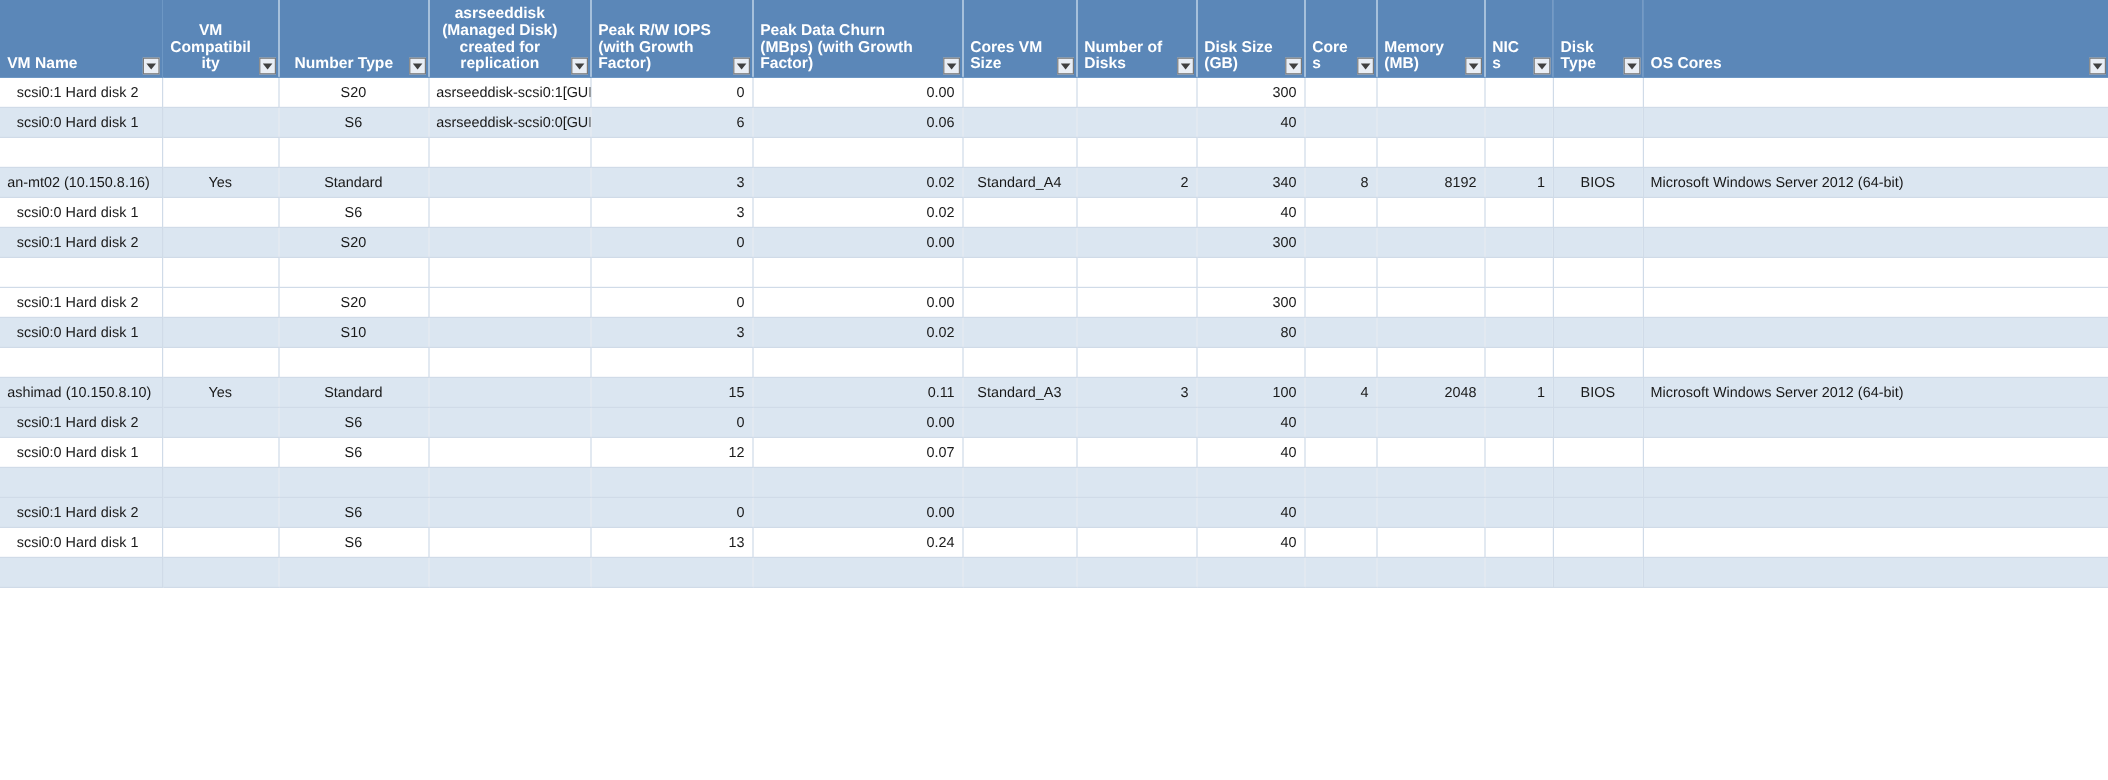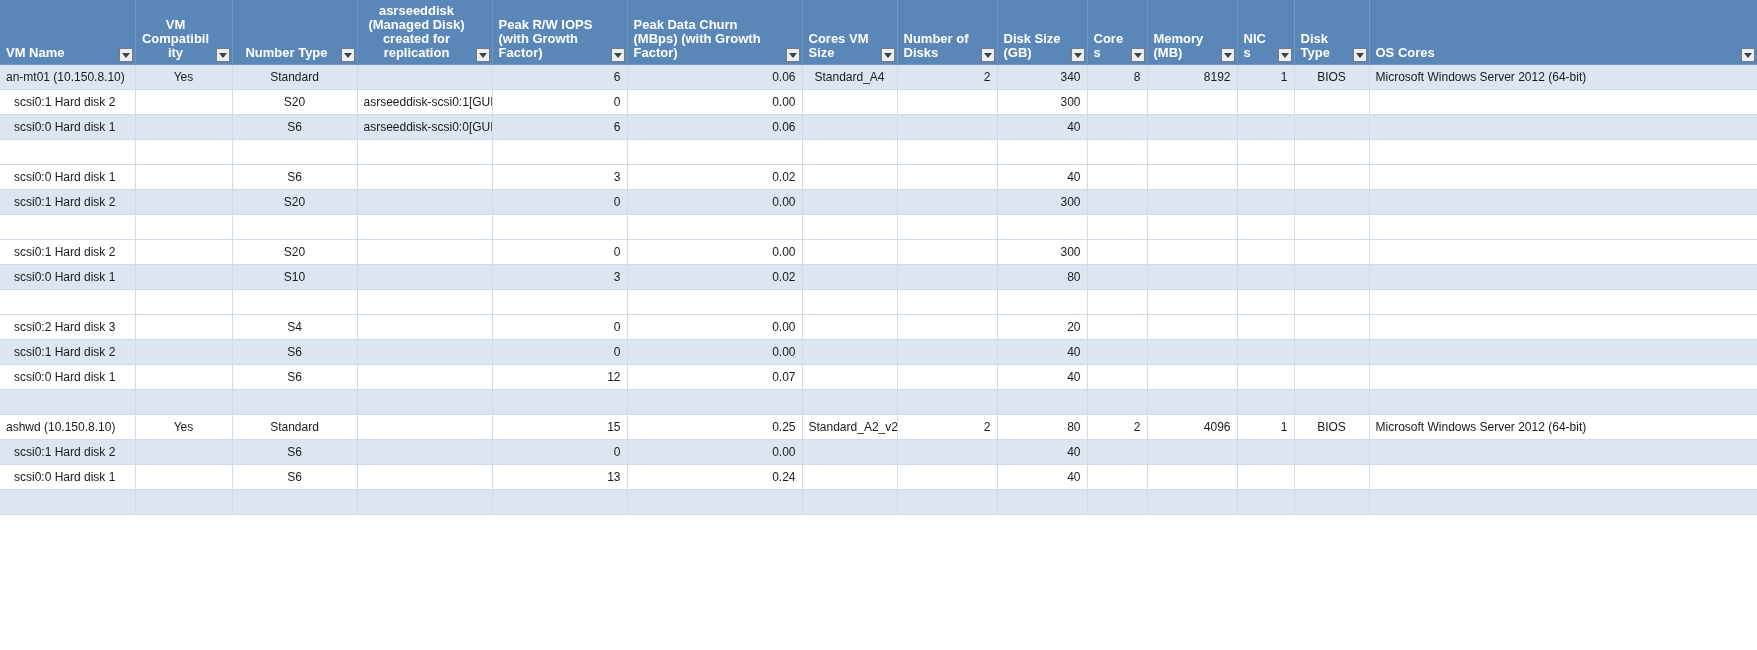--- a/index.html
+++ b/index.html
@@ -196,157 +196,157 @@
           <span class="lbl">OS Cores</span>
           <span class="filter">
             <svg width="12" height="12" viewBox="0 0 12 12">
               <polygon points="2,4 10,4 6,9" fill="#404040"></polygon>
             </svg>
           </span>
         </th>
       </tr>
   </thead>
   <tbody id="body">
-      <tr class="alt">
-        <td class="">an-mt01 (10.150.8.10)</td>
+      <tr class="norm">
+        <td class="indent">scsi0:1 Hard disk 2</td>
+        <td class="c"></td>
+        <td class="c">S20</td>
+        <td class="c">asrseeddisk-scsi0:1[GUID]</td>
+        <td class="r">0</td>
+        <td class="r">0.00</td>
+        <td class="c"></td>
+        <td class="r"></td>
+        <td class="r">300</td>
+        <td class="r"></td>
+        <td class="r"></td>
+        <td class="r"></td>
+        <td class="c"></td>
+        <td class=""></td>
+      </tr>
+      <tr class="alt">
+        <td class="indent">scsi0:0 Hard disk 1</td>
+        <td class="c"></td>
+        <td class="c">S6</td>
+        <td class="c">asrseeddisk-scsi0:0[GUID]</td>
+        <td class="r">6</td>
+        <td class="r">0.06</td>
+        <td class="c"></td>
+        <td class="r"></td>
+        <td class="r">40</td>
+        <td class="r"></td>
+        <td class="r"></td>
+        <td class="r"></td>
+        <td class="c"></td>
+        <td class=""></td>
+      </tr>
+      <tr class="norm">
+        <td class=""></td>
+        <td class="c"></td>
+        <td class="c"></td>
+        <td class="c"></td>
+        <td class="r"></td>
+        <td class="r"></td>
+        <td class="c"></td>
+        <td class="r"></td>
+        <td class="r"></td>
+        <td class="r"></td>
+        <td class="r"></td>
+        <td class="r"></td>
+        <td class="c"></td>
+        <td class=""></td>
+      </tr>
+      <tr class="alt">
+        <td class="">an-mt02 (10.150.8.16)</td>
         <td class="c">Yes</td>
         <td class="c">Standard</td>
         <td class="c"></td>
-        <td class="r">6</td>
-        <td class="r">0.06</td>
+        <td class="r">3</td>
+        <td class="r">0.02</td>
         <td class="c">Standard_A4</td>
         <td class="r">2</td>
         <td class="r">340</td>
         <td class="r">8</td>
         <td class="r">8192</td>
         <td class="r">1</td>
         <td class="c">BIOS</td>
         <td class="">Microsoft Windows Server 2012 (64-bit)</td>
       </tr>
       <tr class="norm">
+        <td class="indent">scsi0:0 Hard disk 1</td>
+        <td class="c"></td>
+        <td class="c">S6</td>
+        <td class="c"></td>
+        <td class="r">3</td>
+        <td class="r">0.02</td>
+        <td class="c"></td>
+        <td class="r"></td>
+        <td class="r">40</td>
+        <td class="r"></td>
+        <td class="r"></td>
+        <td class="r"></td>
+        <td class="c"></td>
+        <td class=""></td>
+      </tr>
+      <tr class="alt">
         <td class="indent">scsi0:1 Hard disk 2</td>
         <td class="c"></td>
         <td class="c">S20</td>
-        <td class="c">asrseeddisk-scsi0:1[GUID]</td>
+        <td class="c"></td>
         <td class="r">0</td>
         <td class="r">0.00</td>
         <td class="c"></td>
         <td class="r"></td>
         <td class="r">300</td>
         <td class="r"></td>
         <td class="r"></td>
         <td class="r"></td>
         <td class="c"></td>
         <td class=""></td>
       </tr>
+      <tr class="norm">
+        <td class=""></td>
+        <td class="c"></td>
+        <td class="c"></td>
+        <td class="c"></td>
+        <td class="r"></td>
+        <td class="r"></td>
+        <td class="c"></td>
+        <td class="r"></td>
+        <td class="r"></td>
+        <td class="r"></td>
+        <td class="r"></td>
+        <td class="r"></td>
+        <td class="c"></td>
+        <td class=""></td>
+      </tr>
+      <tr class="norm">
+        <td class="indent">scsi0:1 Hard disk 2</td>
+        <td class="c"></td>
+        <td class="c">S20</td>
+        <td class="c"></td>
+        <td class="r">0</td>
+        <td class="r">0.00</td>
+        <td class="c"></td>
+        <td class="r"></td>
+        <td class="r">300</td>
+        <td class="r"></td>
+        <td class="r"></td>
+        <td class="r"></td>
+        <td class="c"></td>
+        <td class=""></td>
+      </tr>
       <tr class="alt">
         <td class="indent">scsi0:0 Hard disk 1</td>
         <td class="c"></td>
-        <td class="c">S6</td>
-        <td class="c">asrseeddisk-scsi0:0[GUID]</td>
-        <td class="r">6</td>
-        <td class="r">0.06</td>
-        <td class="c"></td>
-        <td class="r"></td>
-        <td class="r">40</td>
-        <td class="r"></td>
-        <td class="r"></td>
-        <td class="r"></td>
-        <td class="c"></td>
-        <td class=""></td>
-      </tr>
-      <tr class="norm">
-        <td class=""></td>
-        <td class="c"></td>
-        <td class="c"></td>
-        <td class="c"></td>
-        <td class="r"></td>
-        <td class="r"></td>
-        <td class="c"></td>
-        <td class="r"></td>
-        <td class="r"></td>
-        <td class="r"></td>
-        <td class="r"></td>
-        <td class="r"></td>
-        <td class="c"></td>
-        <td class=""></td>
-      </tr>
-      <tr class="norm">
-        <td class="indent">scsi0:0 Hard disk 1</td>
-        <td class="c"></td>
-        <td class="c">S6</td>
+        <td class="c">S10</td>
         <td class="c"></td>
         <td class="r">3</td>
         <td class="r">0.02</td>
         <td class="c"></td>
         <td class="r"></td>
-        <td class="r">40</td>
-        <td class="r"></td>
-        <td class="r"></td>
-        <td class="r"></td>
-        <td class="c"></td>
-        <td class=""></td>
-      </tr>
-      <tr class="alt">
-        <td class="indent">scsi0:1 Hard disk 2</td>
-        <td class="c"></td>
-        <td class="c">S20</td>
-        <td class="c"></td>
-        <td class="r">0</td>
-        <td class="r">0.00</td>
-        <td class="c"></td>
-        <td class="r"></td>
-        <td class="r">300</td>
-        <td class="r"></td>
-        <td class="r"></td>
-        <td class="r"></td>
-        <td class="c"></td>
-        <td class=""></td>
-      </tr>
-      <tr class="norm">
-        <td class=""></td>
-        <td class="c"></td>
-        <td class="c"></td>
-        <td class="c"></td>
-        <td class="r"></td>
-        <td class="r"></td>
-        <td class="c"></td>
-        <td class="r"></td>
-        <td class="r"></td>
-        <td class="r"></td>
-        <td class="r"></td>
-        <td class="r"></td>
-        <td class="c"></td>
-        <td class=""></td>
-      </tr>
-      <tr class="norm">
-        <td class="indent">scsi0:1 Hard disk 2</td>
-        <td class="c"></td>
-        <td class="c">S20</td>
-        <td class="c"></td>
-        <td class="r">0</td>
-        <td class="r">0.00</td>
-        <td class="c"></td>
-        <td class="r"></td>
-        <td class="r">300</td>
-        <td class="r"></td>
-        <td class="r"></td>
-        <td class="r"></td>
-        <td class="c"></td>
-        <td class=""></td>
-      </tr>
-      <tr class="alt">
-        <td class="indent">scsi0:0 Hard disk 1</td>
-        <td class="c"></td>
-        <td class="c">S10</td>
-        <td class="c"></td>
-        <td class="r">3</td>
-        <td class="r">0.02</td>
-        <td class="c"></td>
-        <td class="r"></td>
         <td class="r">80</td>
         <td class="r"></td>
         <td class="r"></td>
         <td class="r"></td>
         <td class="c"></td>
         <td class=""></td>
       </tr>
       <tr class="norm">
         <td class=""></td>
         <td class="c"></td>
@@ -356,99 +356,83 @@
         <td class="r"></td>
         <td class="c"></td>
         <td class="r"></td>
         <td class="r"></td>
         <td class="r"></td>
         <td class="r"></td>
         <td class="r"></td>
         <td class="c"></td>
         <td class=""></td>
       </tr>
-      <tr class="norm">
-        <td class="indent">scsi0:2 Hard disk 3</td>
-        <td class="c"></td>
-        <td class="c">S4</td>
-        <td class="c"></td>
-        <td class="r">0</td>
-        <td class="r">0.00</td>
-        <td class="c"></td>
-        <td class="r"></td>
-        <td class="r">20</td>
-        <td class="r"></td>
-        <td class="r"></td>
-        <td class="r"></td>
-        <td class="c"></td>
-        <td class=""></td>
-      </tr>
-      <tr class="alt">
-        <td class="indent">scsi0:1 Hard disk 2</td>
-        <td class="c"></td>
-        <td class="c">S6</td>
-        <td class="c"></td>
-        <td class="r">0</td>
-        <td class="r">0.00</td>
-        <td class="c"></td>
-        <td class="r"></td>
-        <td class="r">40</td>
-        <td class="r"></td>
-        <td class="r"></td>
-        <td class="r"></td>
-        <td class="c"></td>
-        <td class=""></td>
-      </tr>
-      <tr class="norm">
-        <td class="indent">scsi0:0 Hard disk 1</td>
-        <td class="c"></td>
-        <td class="c">S6</td>
-        <td class="c"></td>
-        <td class="r">12</td>
-        <td class="r">0.07</td>
-        <td class="c"></td>
-        <td class="r"></td>
-        <td class="r">40</td>
-        <td class="r"></td>
-        <td class="r"></td>
-        <td class="r"></td>
-        <td class="c"></td>
-        <td class=""></td>
-      </tr>
-      <tr class="alt">
-        <td class=""></td>
-        <td class="c"></td>
-        <td class="c"></td>
-        <td class="c"></td>
-        <td class="r"></td>
-        <td class="r"></td>
-        <td class="c"></td>
-        <td class="r"></td>
-        <td class="r"></td>
-        <td class="r"></td>
-        <td class="r"></td>
-        <td class="r"></td>
-        <td class="c"></td>
-        <td class=""></td>
-      </tr>
-      <tr class="norm">
-        <td class="">ashwd (10.150.8.10)</td>
+      <tr class="alt">
+        <td class="">ashimad (10.150.8.10)</td>
         <td class="c">Yes</td>
         <td class="c">Standard</td>
         <td class="c"></td>
         <td class="r">15</td>
-        <td class="r">0.25</td>
-        <td class="c">Standard_A2_v2</td>
-        <td class="r">2</td>
-        <td class="r">80</td>
-        <td class="r">2</td>
-        <td class="r">4096</td>
+        <td class="r">0.11</td>
+        <td class="c">Standard_A3</td>
+        <td class="r">3</td>
+        <td class="r">100</td>
+        <td class="r">4</td>
+        <td class="r">2048</td>
         <td class="r">1</td>
         <td class="c">BIOS</td>
         <td class="">Microsoft Windows Server 2012 (64-bit)</td>
+      </tr>
+      <tr class="alt">
+        <td class="indent">scsi0:1 Hard disk 2</td>
+        <td class="c"></td>
+        <td class="c">S6</td>
+        <td class="c"></td>
+        <td class="r">0</td>
+        <td class="r">0.00</td>
+        <td class="c"></td>
+        <td class="r"></td>
+        <td class="r">40</td>
+        <td class="r"></td>
+        <td class="r"></td>
+        <td class="r"></td>
+        <td class="c"></td>
+        <td class=""></td>
+      </tr>
+      <tr class="norm">
+        <td class="indent">scsi0:0 Hard disk 1</td>
+        <td class="c"></td>
+        <td class="c">S6</td>
+        <td class="c"></td>
+        <td class="r">12</td>
+        <td class="r">0.07</td>
+        <td class="c"></td>
+        <td class="r"></td>
+        <td class="r">40</td>
+        <td class="r"></td>
+        <td class="r"></td>
+        <td class="r"></td>
+        <td class="c"></td>
+        <td class=""></td>
+      </tr>
+      <tr class="alt">
+        <td class=""></td>
+        <td class="c"></td>
+        <td class="c"></td>
+        <td class="c"></td>
+        <td class="r"></td>
+        <td class="r"></td>
+        <td class="c"></td>
+        <td class="r"></td>
+        <td class="r"></td>
+        <td class="r"></td>
+        <td class="r"></td>
+        <td class="r"></td>
+        <td class="c"></td>
+        <td class=""></td>
       </tr>
       <tr class="alt">
         <td class="indent">scsi0:1 Hard disk 2</td>
         <td class="c"></td>
         <td class="c">S6</td>
         <td class="c"></td>
         <td class="r">0</td>
         <td class="r">0.00</td>
         <td class="c"></td>
         <td class="r"></td>

